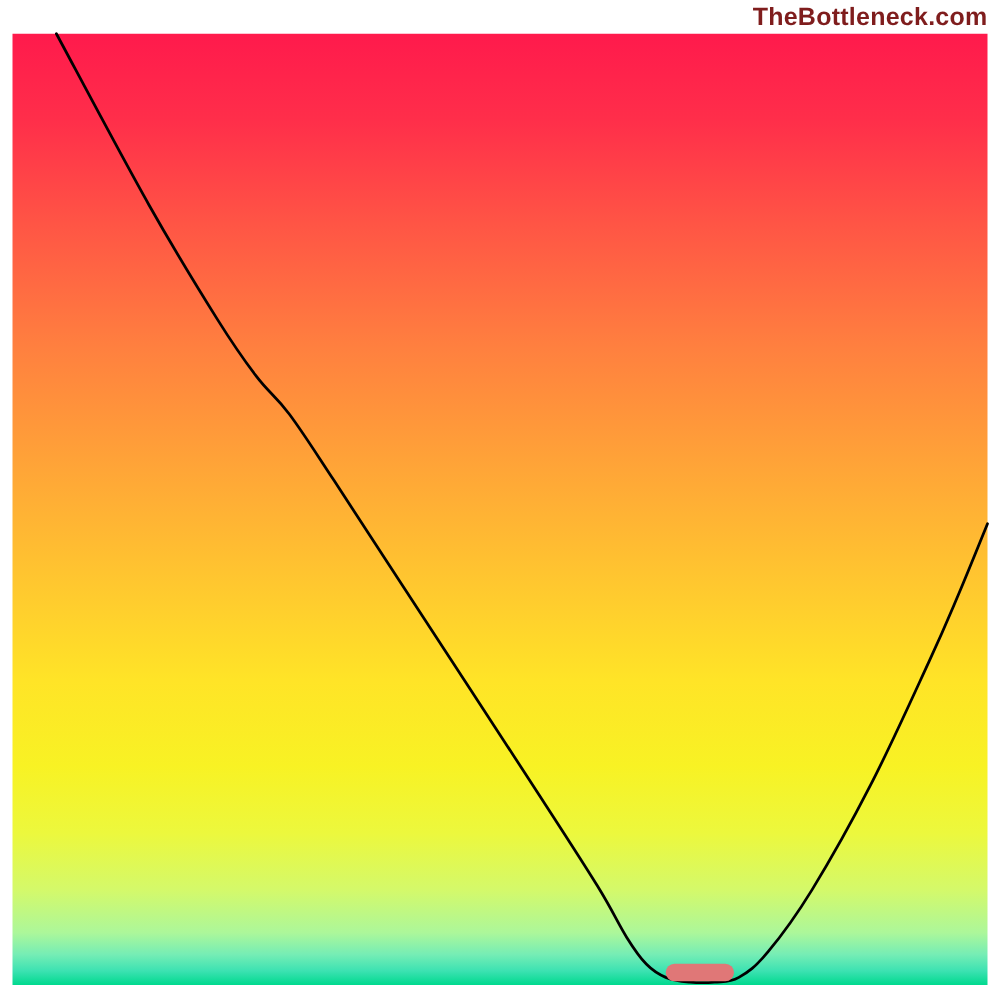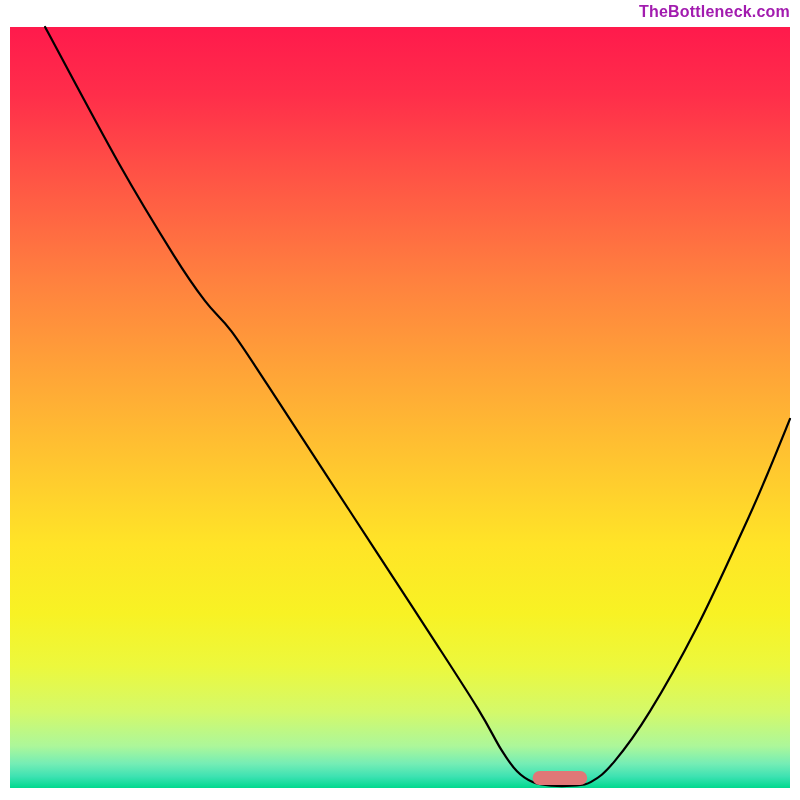--- a/index.html
+++ b/index.html
@@ -13,23 +13,23 @@
       height: 800px;
       position: absolute;
       inset: 0;
     }
 
     
     .watermark {
       position: absolute;
       top: 3px;
       right: 10px;
-      font-size: 16px;
+      font-size: 20px;
       font-weight: 600;
-      color: #a21caf;
+      color: #7f1d1d;
       letter-spacing: 0.2px;
       z-index: 5;
       user-select: none;
     }
 
     
     svg { position: absolute; inset: 0; display: block; }
 
     
     .data-line {

